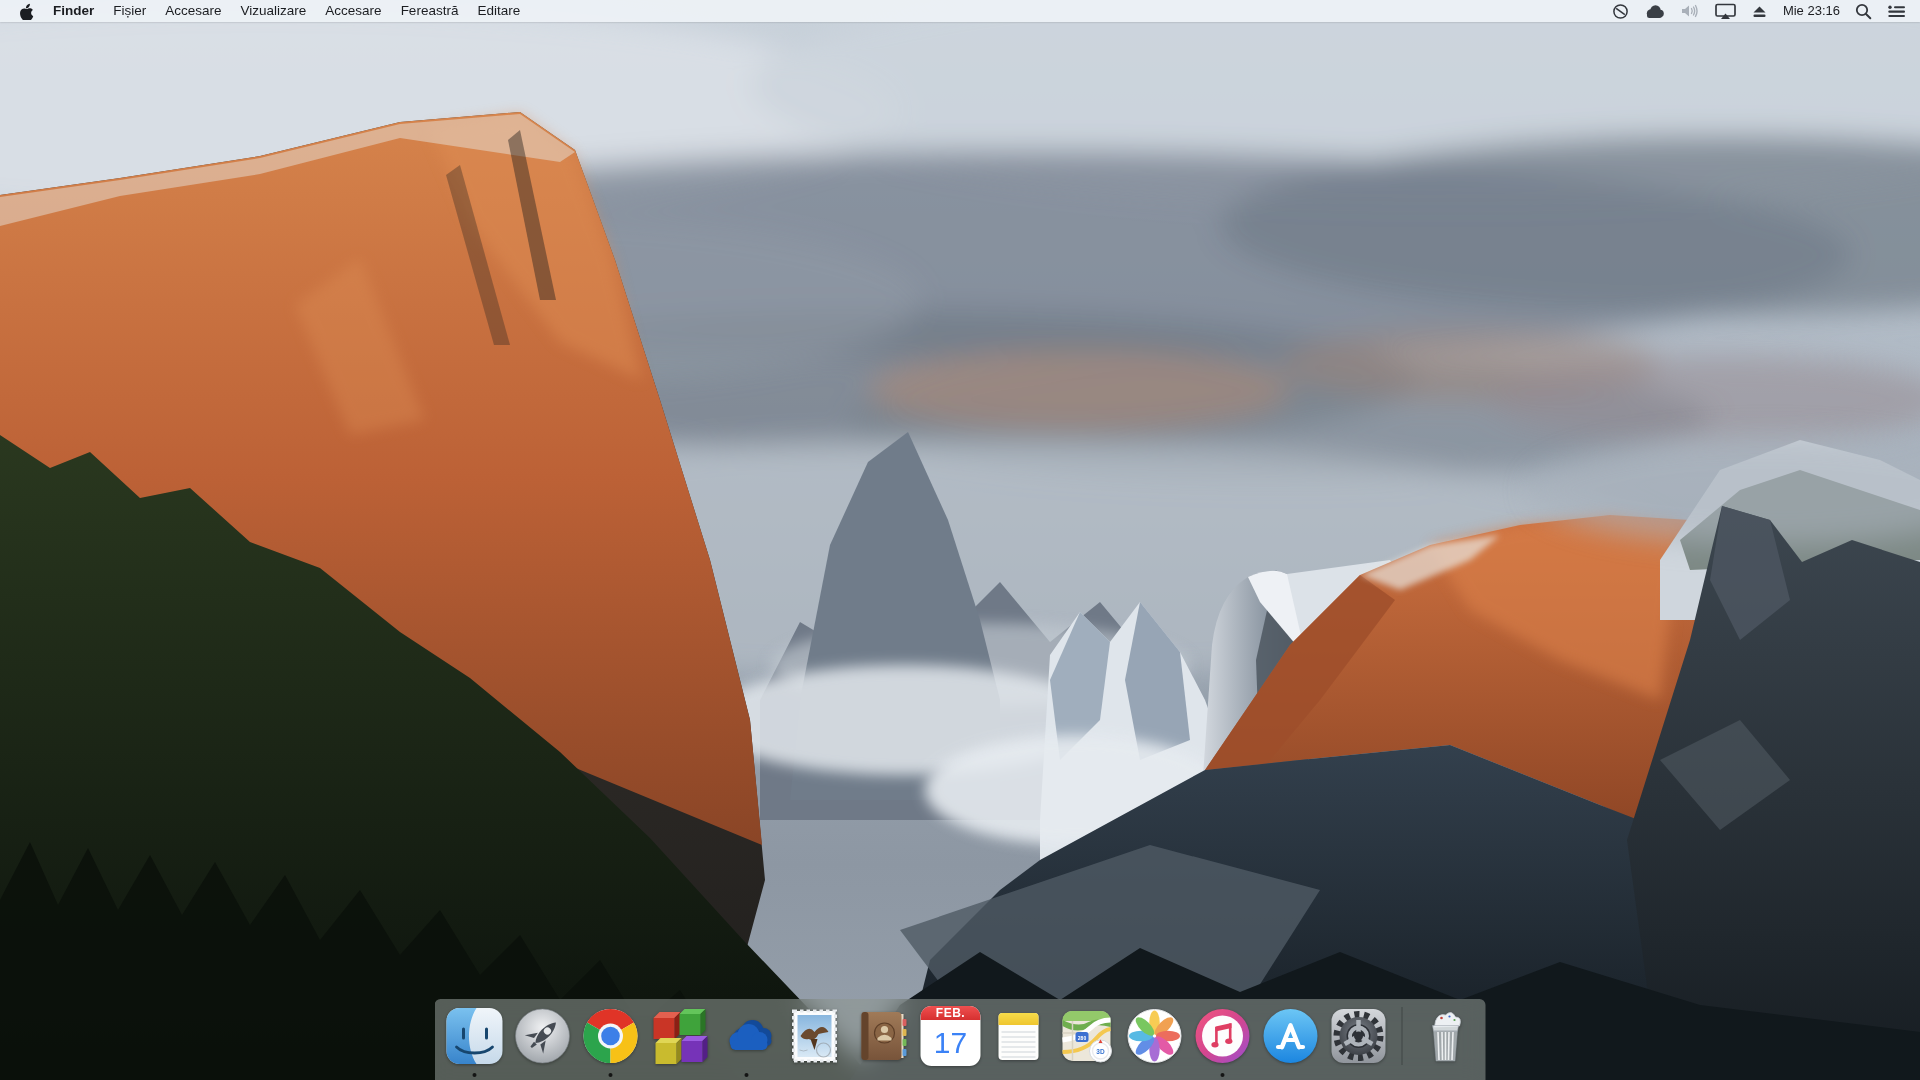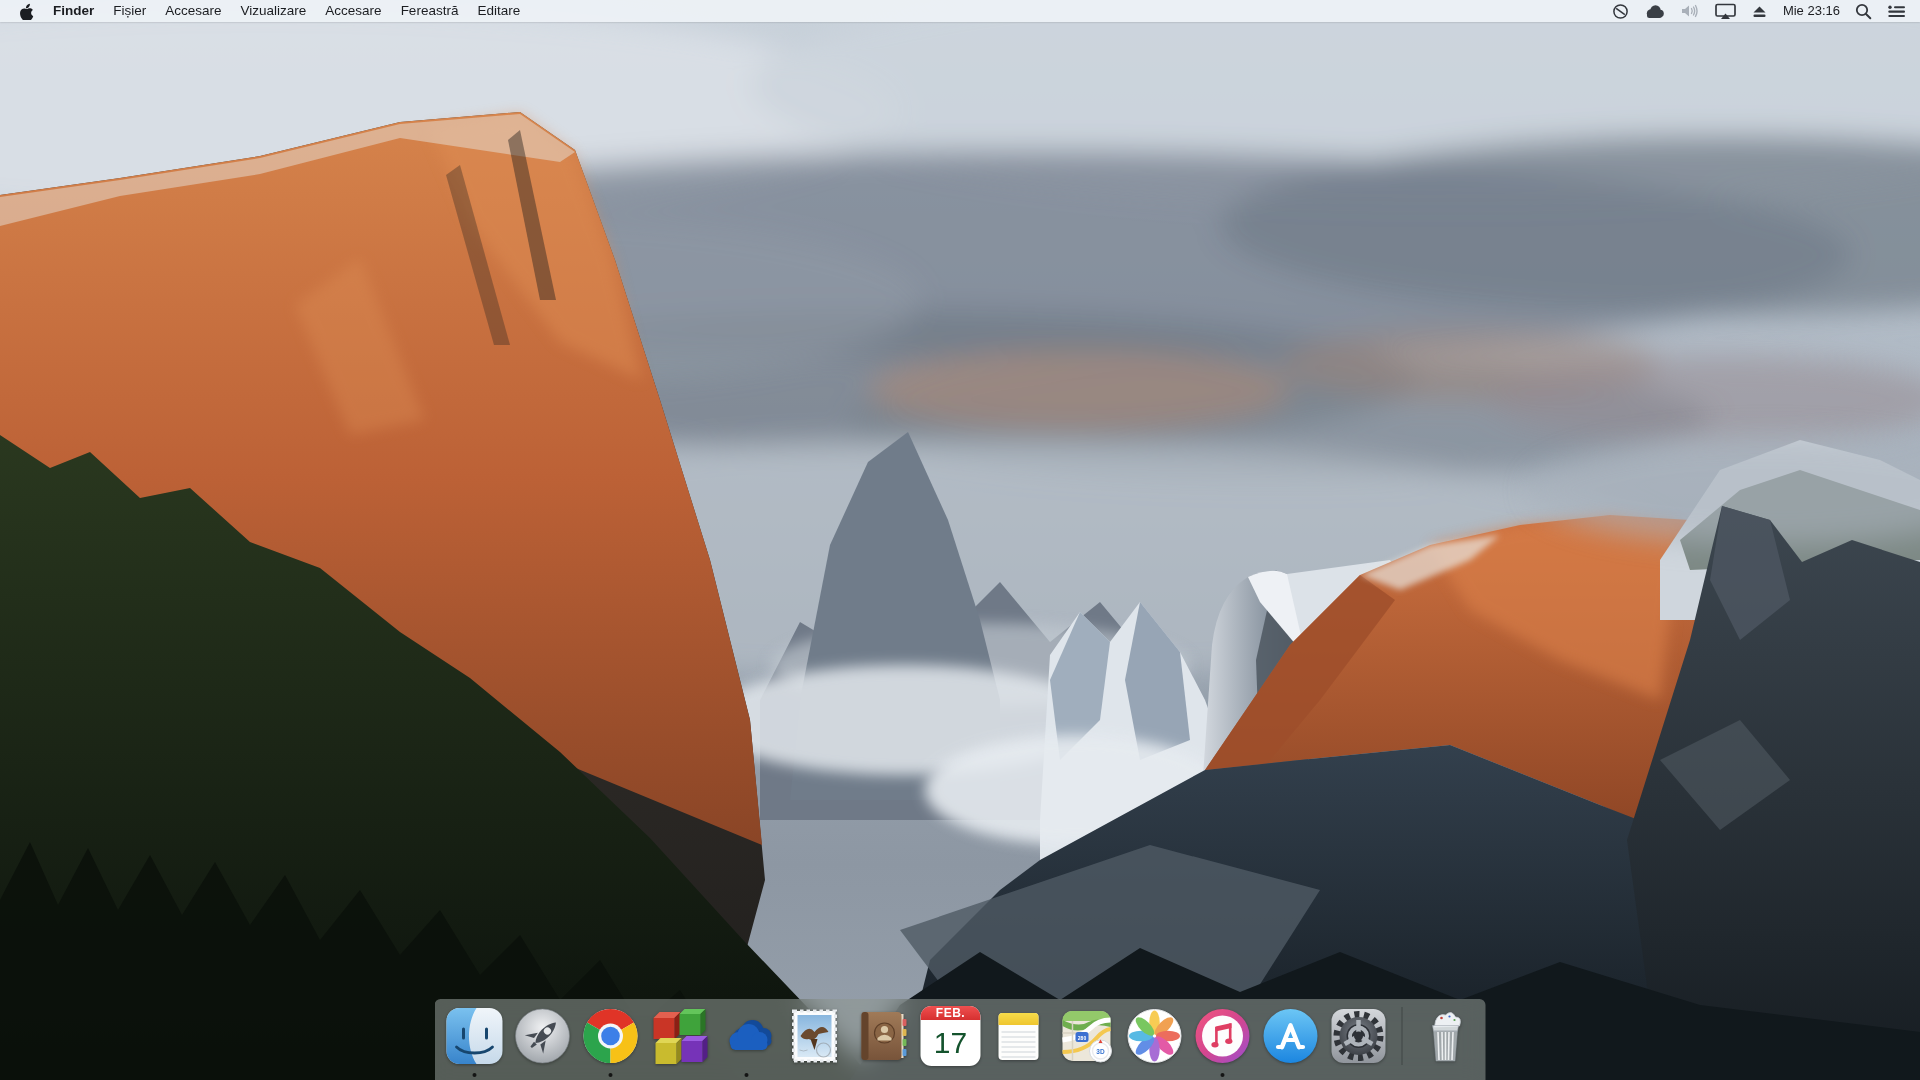--- a/index.html
+++ b/index.html
@@ -35,21 +35,21 @@
   .run-dot{position:absolute;left:50%;bottom:-10px;transform:translateX(-50%);
     width:4px;height:4px;border-radius:50%;background:rgba(15,15,15,.92);}
   .dock-sep{width:1px;height:58px;margin:0 6px 2px 6px;background:rgba(0,0,0,.28);flex:0 0 auto;}
 
   
   .ical{background:#fff;border-radius:11px;overflow:hidden;}
   .ical-head{height:14px;background:linear-gradient(#ef5050,#d63030);
     color:#fff;font-size:12px;font-weight:700;letter-spacing:.5px;
     display:flex;align-items:center;justify-content:center;}
   .ical-day{height:46px;display:flex;align-items:center;justify-content:center;
-    font-size:30px;font-weight:400;color:#14532d;}
+    font-size:30px;font-weight:400;color:#3b82f6;}
 
   
   .shield-txt{font-family:"Liberation Sans",sans-serif;font-size:5px;font-weight:700;
     fill:#ffffff;text-anchor:middle;}
   .compass-txt{font-family:"Liberation Sans",sans-serif;font-size:6.5px;font-weight:700;
     fill:#3a76d2;text-anchor:middle;}
 </style>
 </head>
 <body>
 

